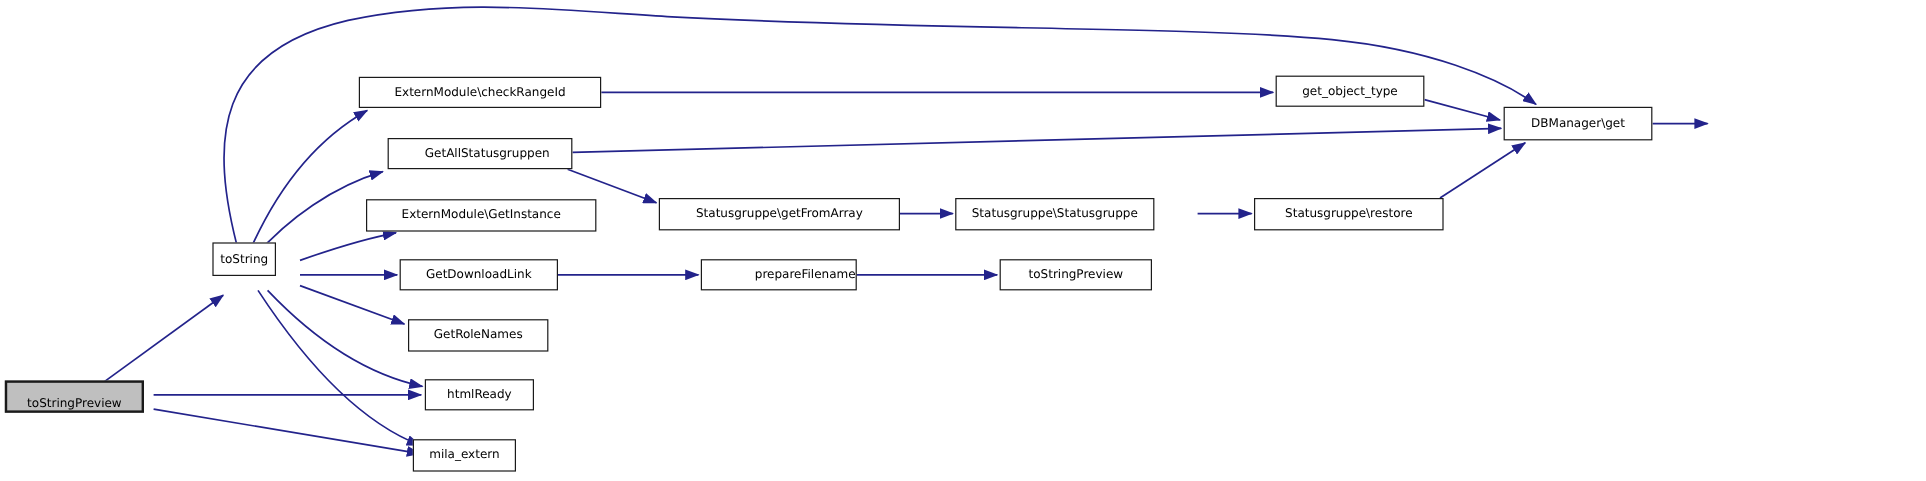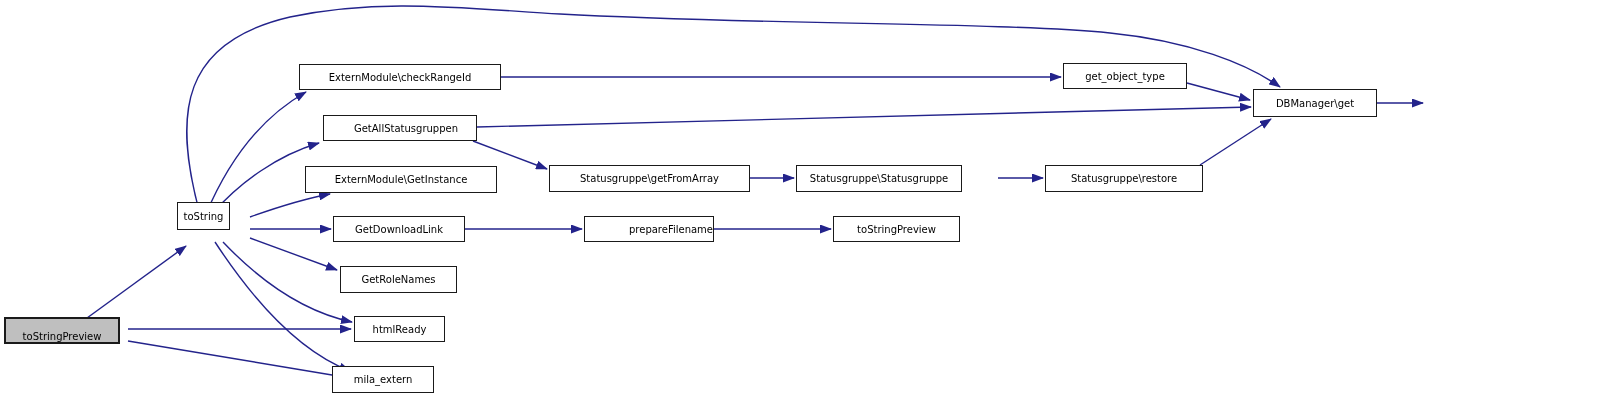--- a/index.html
+++ b/index.html
@@ -101,21 +101,21 @@
   </div>
 
   <div class="node" style="left:340px; top:266px; width:117px; height:27px;">
     <span>GetRoleNames</span>
   </div>
 
   <div class="node" style="left:354px; top:316px; width:91px; height:26px;align-items:center;">
     <span>htmlReady</span>
   </div>
 
-  <div class="node" style="left:332px; top:366px; width:102px; height:27px;">
+  <div class="node" style="left:344px; top:366px; width:86px; height:27px;">
     <span>mila_extern</span>
   </div>
 
   <div class="node" style="left:549px; top:165px; width:201px; height:27px;">
     <span>Statusgruppe\getFromArray</span>
   </div>
 
   <div class="node" style="left:796px; top:165px; width:166px; height:27px;">
     <span>Statusgruppe\Statusgruppe</span>
   </div>

